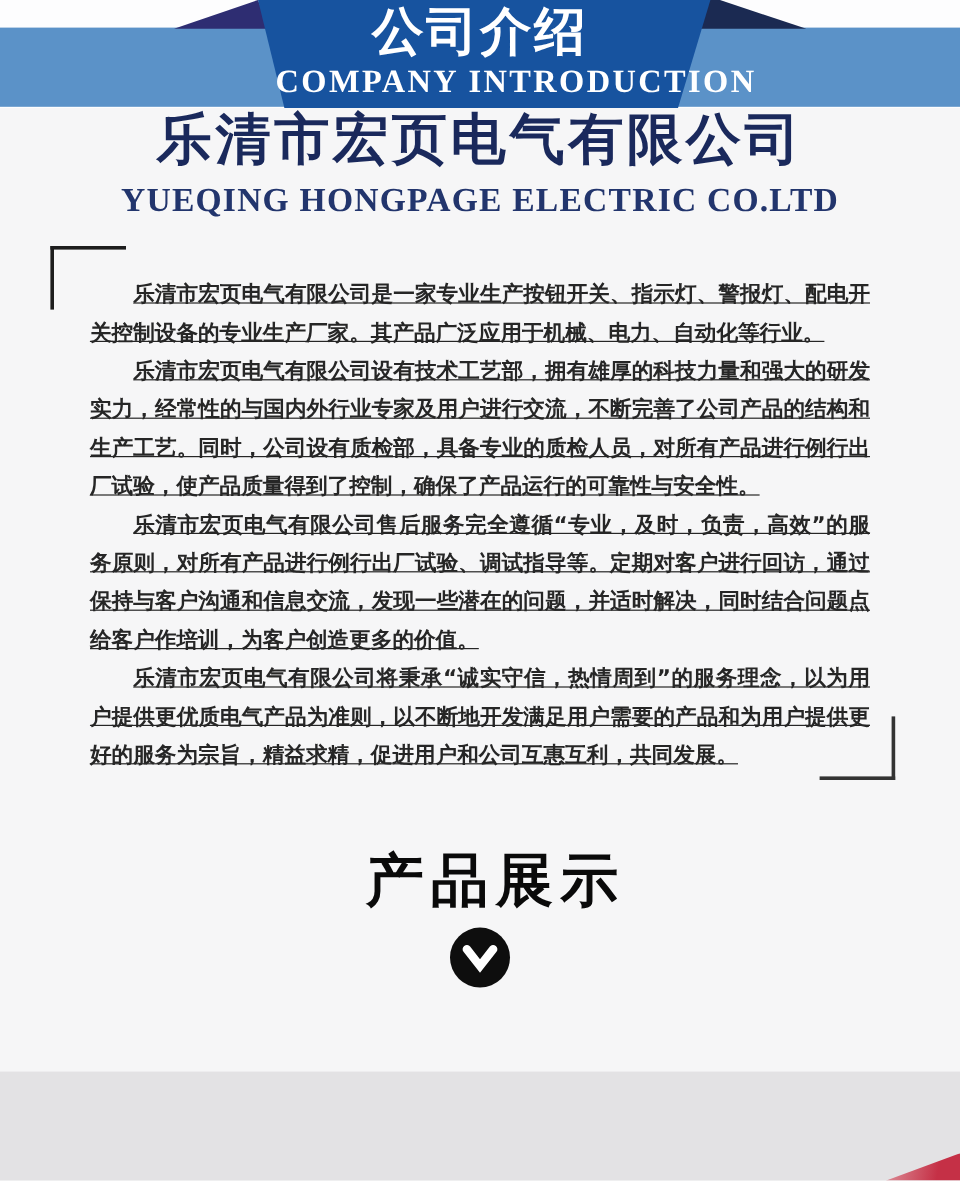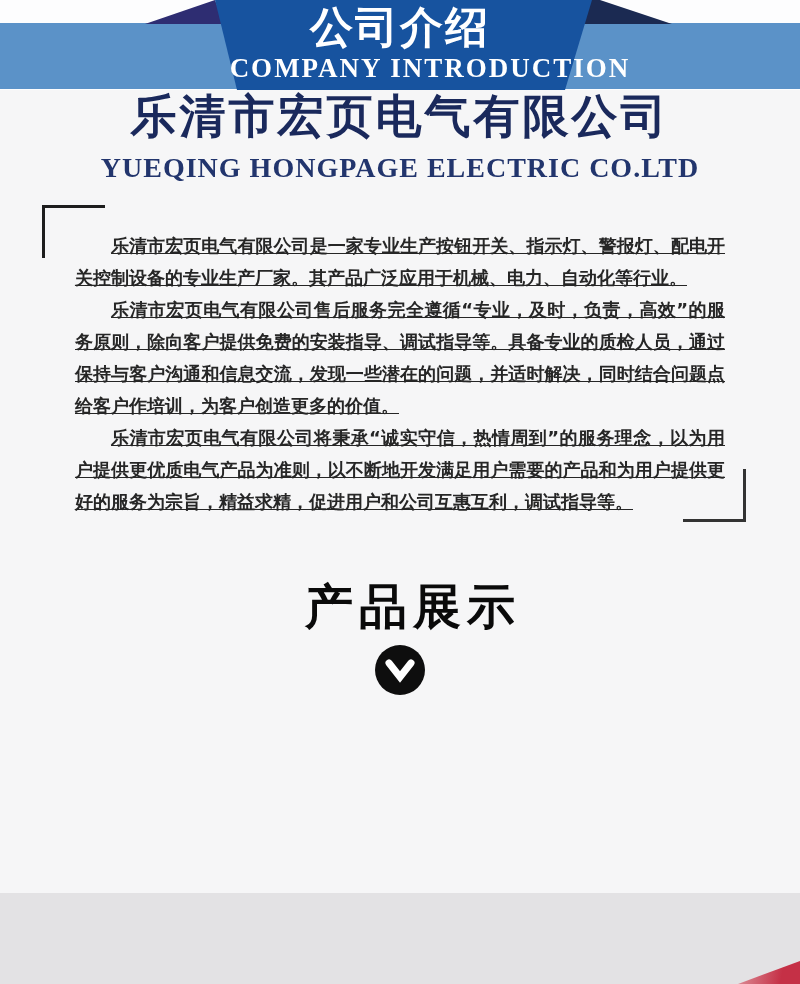--- a/index.html
+++ b/index.html
@@ -81,22 +81,23 @@
 
   <section class="company">
     <h1 class="company-cn">乐清市宏页电气有限公司</h1>
     <h2 class="company-en">YUEQING HONGPAGE ELECTRIC CO.LTD</h2>
   </section>
 
   <section class="about">
     <div class="bracket bracket-tl"></div>
     <div class="bracket bracket-br"></div>
     <p>乐清市宏页电气有限公司是一家专业生产按钮开关、指示灯、警报灯、配电开关控制设备的专业生产厂家。其产品广泛应用于机械、电力、自动化等行业。</p>
-    <p>乐清市宏页电气有限公司售后服务完全遵循“专业，及时，负责，高效”的服务原则，除向客户提供免费的安装指导、调试指导等。具备专业的质检人员，通过保持与客户沟通和信息交流，发现一些潜在的问题，并适时解决，同时结合问题点给客户作培训，为客户创造更多的价值。</p>
-    <p>乐清市宏页电气有限公司将秉承“诚实守信，热情周到”的服务理念，以为用户提供更优质电气产品为准则，以不断地开发满足用户需要的产品和为用户提供更好的服务为宗旨，精益求精，促进用户和公司互惠互利，调试指导等。</p>
+    <p>乐清市宏页电气有限公司设有技术工艺部，拥有雄厚的科技力量和强大的研发实力，经常性的与国内外行业专家及用户进行交流，不断完善了公司产品的结构和生产工艺。同时，公司设有质检部，具备专业的质检人员，对所有产品进行例行出厂试验，使产品质量得到了控制，确保了产品运行的可靠性与安全性。</p>
+    <p>乐清市宏页电气有限公司售后服务完全遵循“专业，及时，负责，高效”的服务原则，对所有产品进行例行出厂试验、调试指导等。定期对客户进行回访，通过保持与客户沟通和信息交流，发现一些潜在的问题，并适时解决，同时结合问题点给客户作培训，为客户创造更多的价值。</p>
+    <p>乐清市宏页电气有限公司将秉承“诚实守信，热情周到”的服务理念，以为用户提供更优质电气产品为准则，以不断地开发满足用户需要的产品和为用户提供更好的服务为宗旨，精益求精，促进用户和公司互惠互利，共同发展。</p>
   </section>
 
   <section class="products">
     <h2 class="products-title">产品展示</h2>
     <div class="scroll-btn">
       <svg width="52" height="52" viewBox="0 0 52 52" aria-hidden="true">
         <circle cx="26" cy="26" r="25" fill="#0e0e0e"></circle>
         <path d="M15 19 L26 33 L37 19" fill="none" stroke="#ffffff" stroke-width="7" stroke-linecap="round"></path>
       </svg>
     </div>

